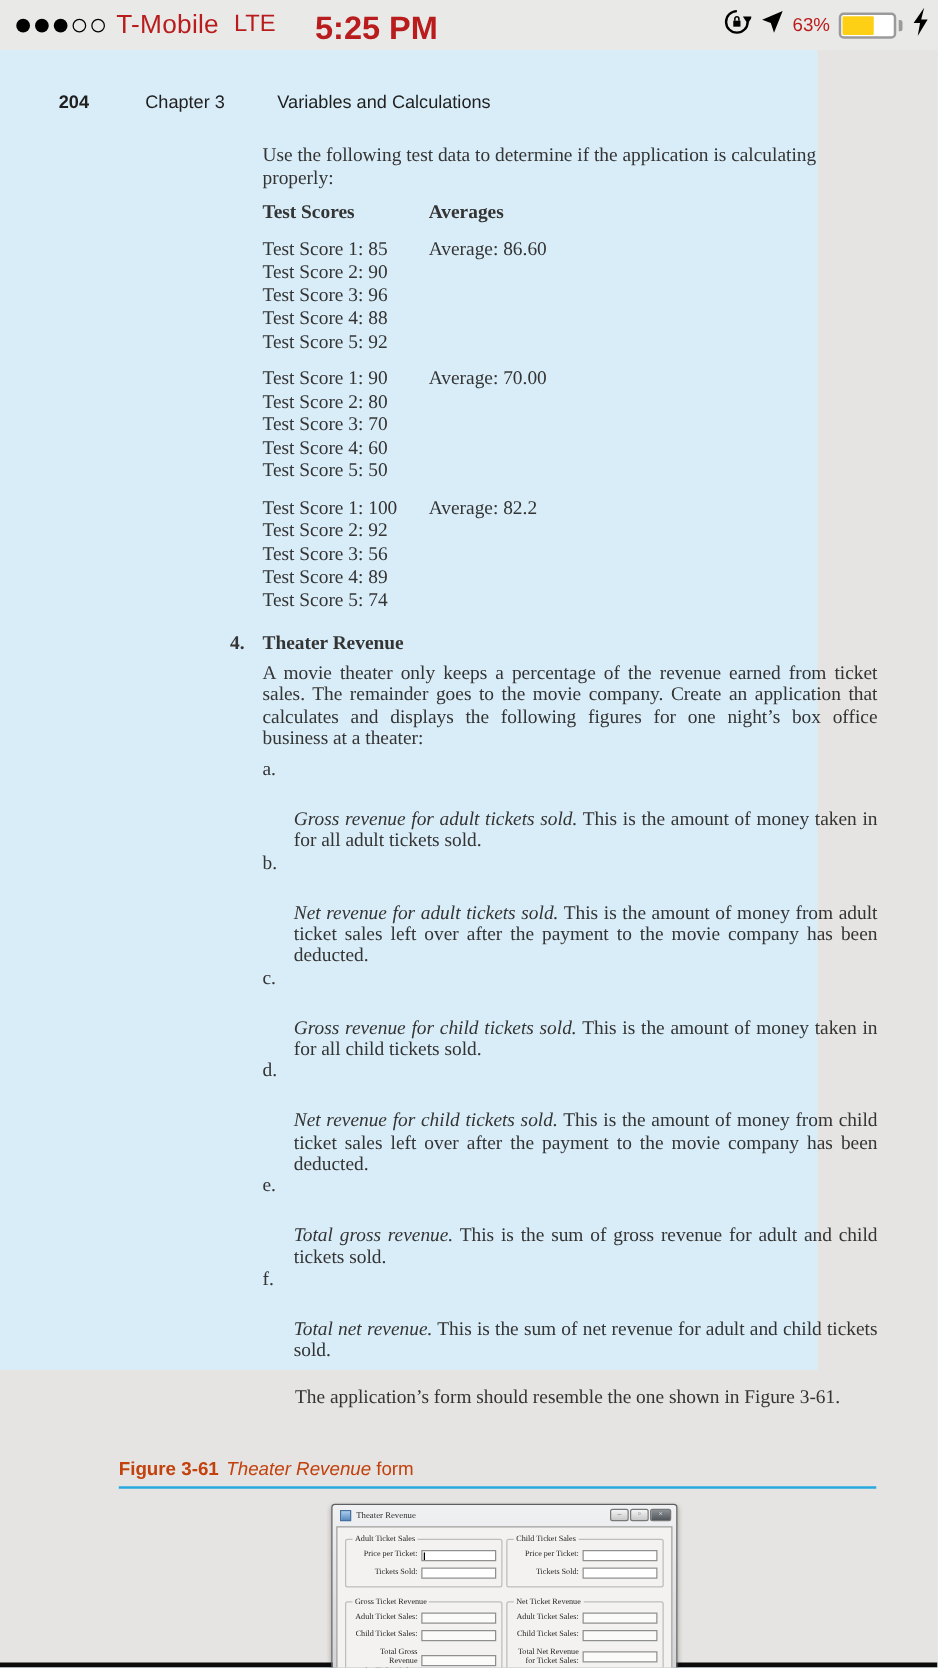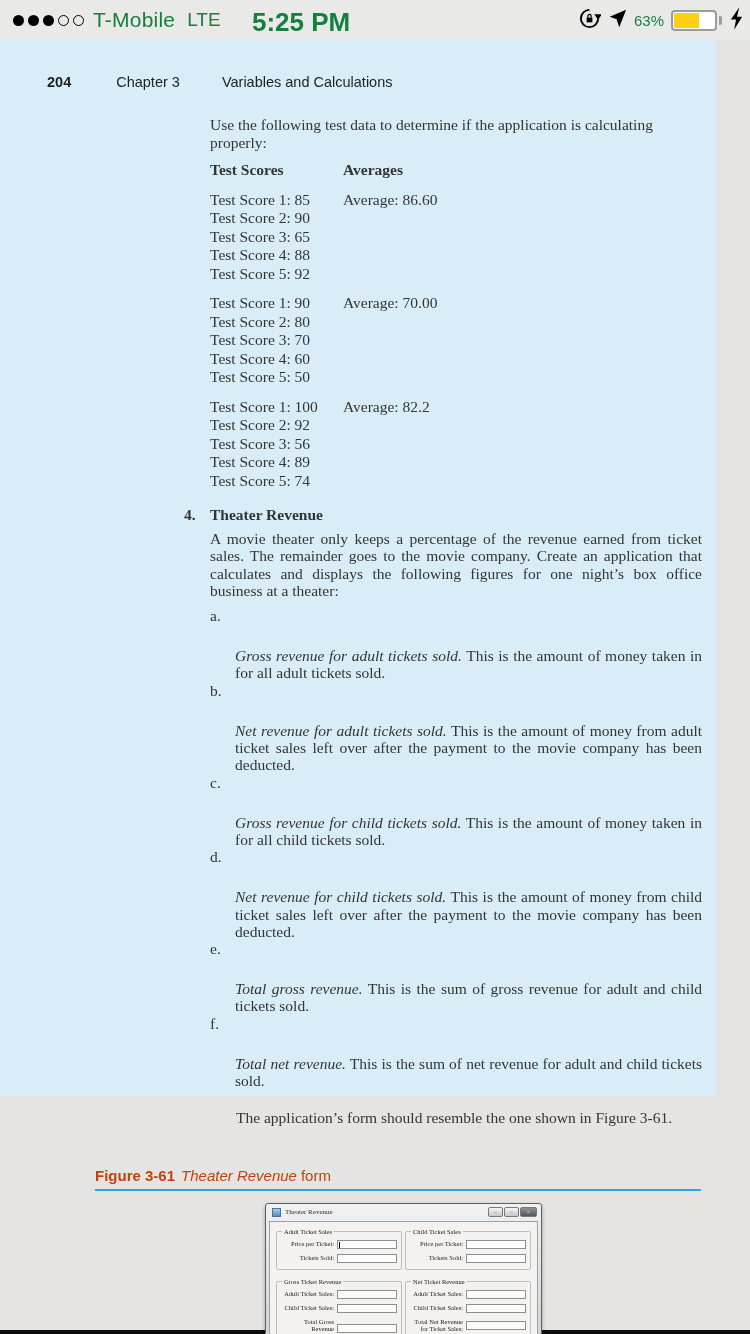--- a/index.html
+++ b/index.html
@@ -1,36 +1,36 @@
 <!DOCTYPE html>
 <html><head>
 <meta charset="utf-8">
 <style>
   * { margin:0; padding:0; box-sizing:border-box; }
   html,body { width:750px; }
   body { width:750px; height:1334px; overflow:hidden; background:#e5e4e2; font-family:"Liberation Sans", sans-serif; }
 
   
-  .status-bar { position:relative; width:750px; height:40px; background:#e9e9e8; color:#15803d; }
+  .status-bar { position:relative; width:750px; height:40px; background:#e9e9e8; color:#b91c1c; }
   .sb-left { position:absolute; left:13px; top:0; height:40px; display:flex; align-items:center; }
   .dots { display:flex; align-items:center; }
   .dot { width:11px; height:11px; border-radius:50%; margin-right:4px; }
   .dot.filled { background:#000; }
   .dot.hollow { border:1.5px solid #000; background:transparent; }
   .carrier { font-size:21px; margin-left:5px; letter-spacing:.2px; }
   .network { font-size:19px; margin-left:12px; }
   .sb-time { position:absolute; left:252px; top:7px; font-size:26px; font-weight:bold; }
   .sb-right { position:absolute; right:6px; top:0; height:40px; display:flex; align-items:center; gap:7px; }
   .pct { font-size:15px; }
   .battery { position:relative; width:46px; height:21px; border:2px solid #9b9b9b; border-radius:4px; background:#fff; }
   .battery-fill { position:absolute; left:1px; top:1px; bottom:1px; width:60%; background:#fdd015; border-radius:1px; }
   .battery-cap { width:3px; height:9px; background:#9b9b9b; border-radius:0 2px 2px 0; margin-left:-5px; }
 
   
-  .page { position:relative; width:716px; height:1056px; background:#d9edf8; color:#343434; font-family:"Liberation Serif", serif; }
+  .page { position:relative; width:654px; height:1056px; background:#d9edf8; color:#343434; font-family:"Liberation Serif", serif; }
   .page-header { padding-top:34px; margin-left:47px; display:flex; align-items:baseline; font-family:"Liberation Sans", sans-serif; font-size:14.5px; color:#1f1f1f; }
   .page-num { font-weight:bold; }
   .chapter { margin-left:45px; }
   .chapter-title { margin-left:42px; }
 
   .content { margin-left:210px; width:492px; font-size:15.5px; }
   .intro { margin-top:26px; line-height:18px; }
   .score-table { margin-top:9px; }
   .score-row { display:flex; line-height:18.5px; }
   .col1 { width:133px; flex:none; }
@@ -145,21 +145,21 @@
 
       <div class="score-group">
         <div class="score-row">
             <span class="col1">Test Score 1: 85</span>
             <span>Average: 86.60</span>
           </div>
         <div class="score-row">
             <span class="col1">Test Score 2: 90</span>
           </div>
         <div class="score-row">
-            <span class="col1">Test Score 3: 65</span>
+            <span class="col1">Test Score 3: 96</span>
           </div>
         <div class="score-row">
             <span class="col1">Test Score 4: 88</span>
           </div>
         <div class="score-row">
             <span class="col1">Test Score 5: 92</span>
           </div>
       </div>
 
       <div class="score-group">

